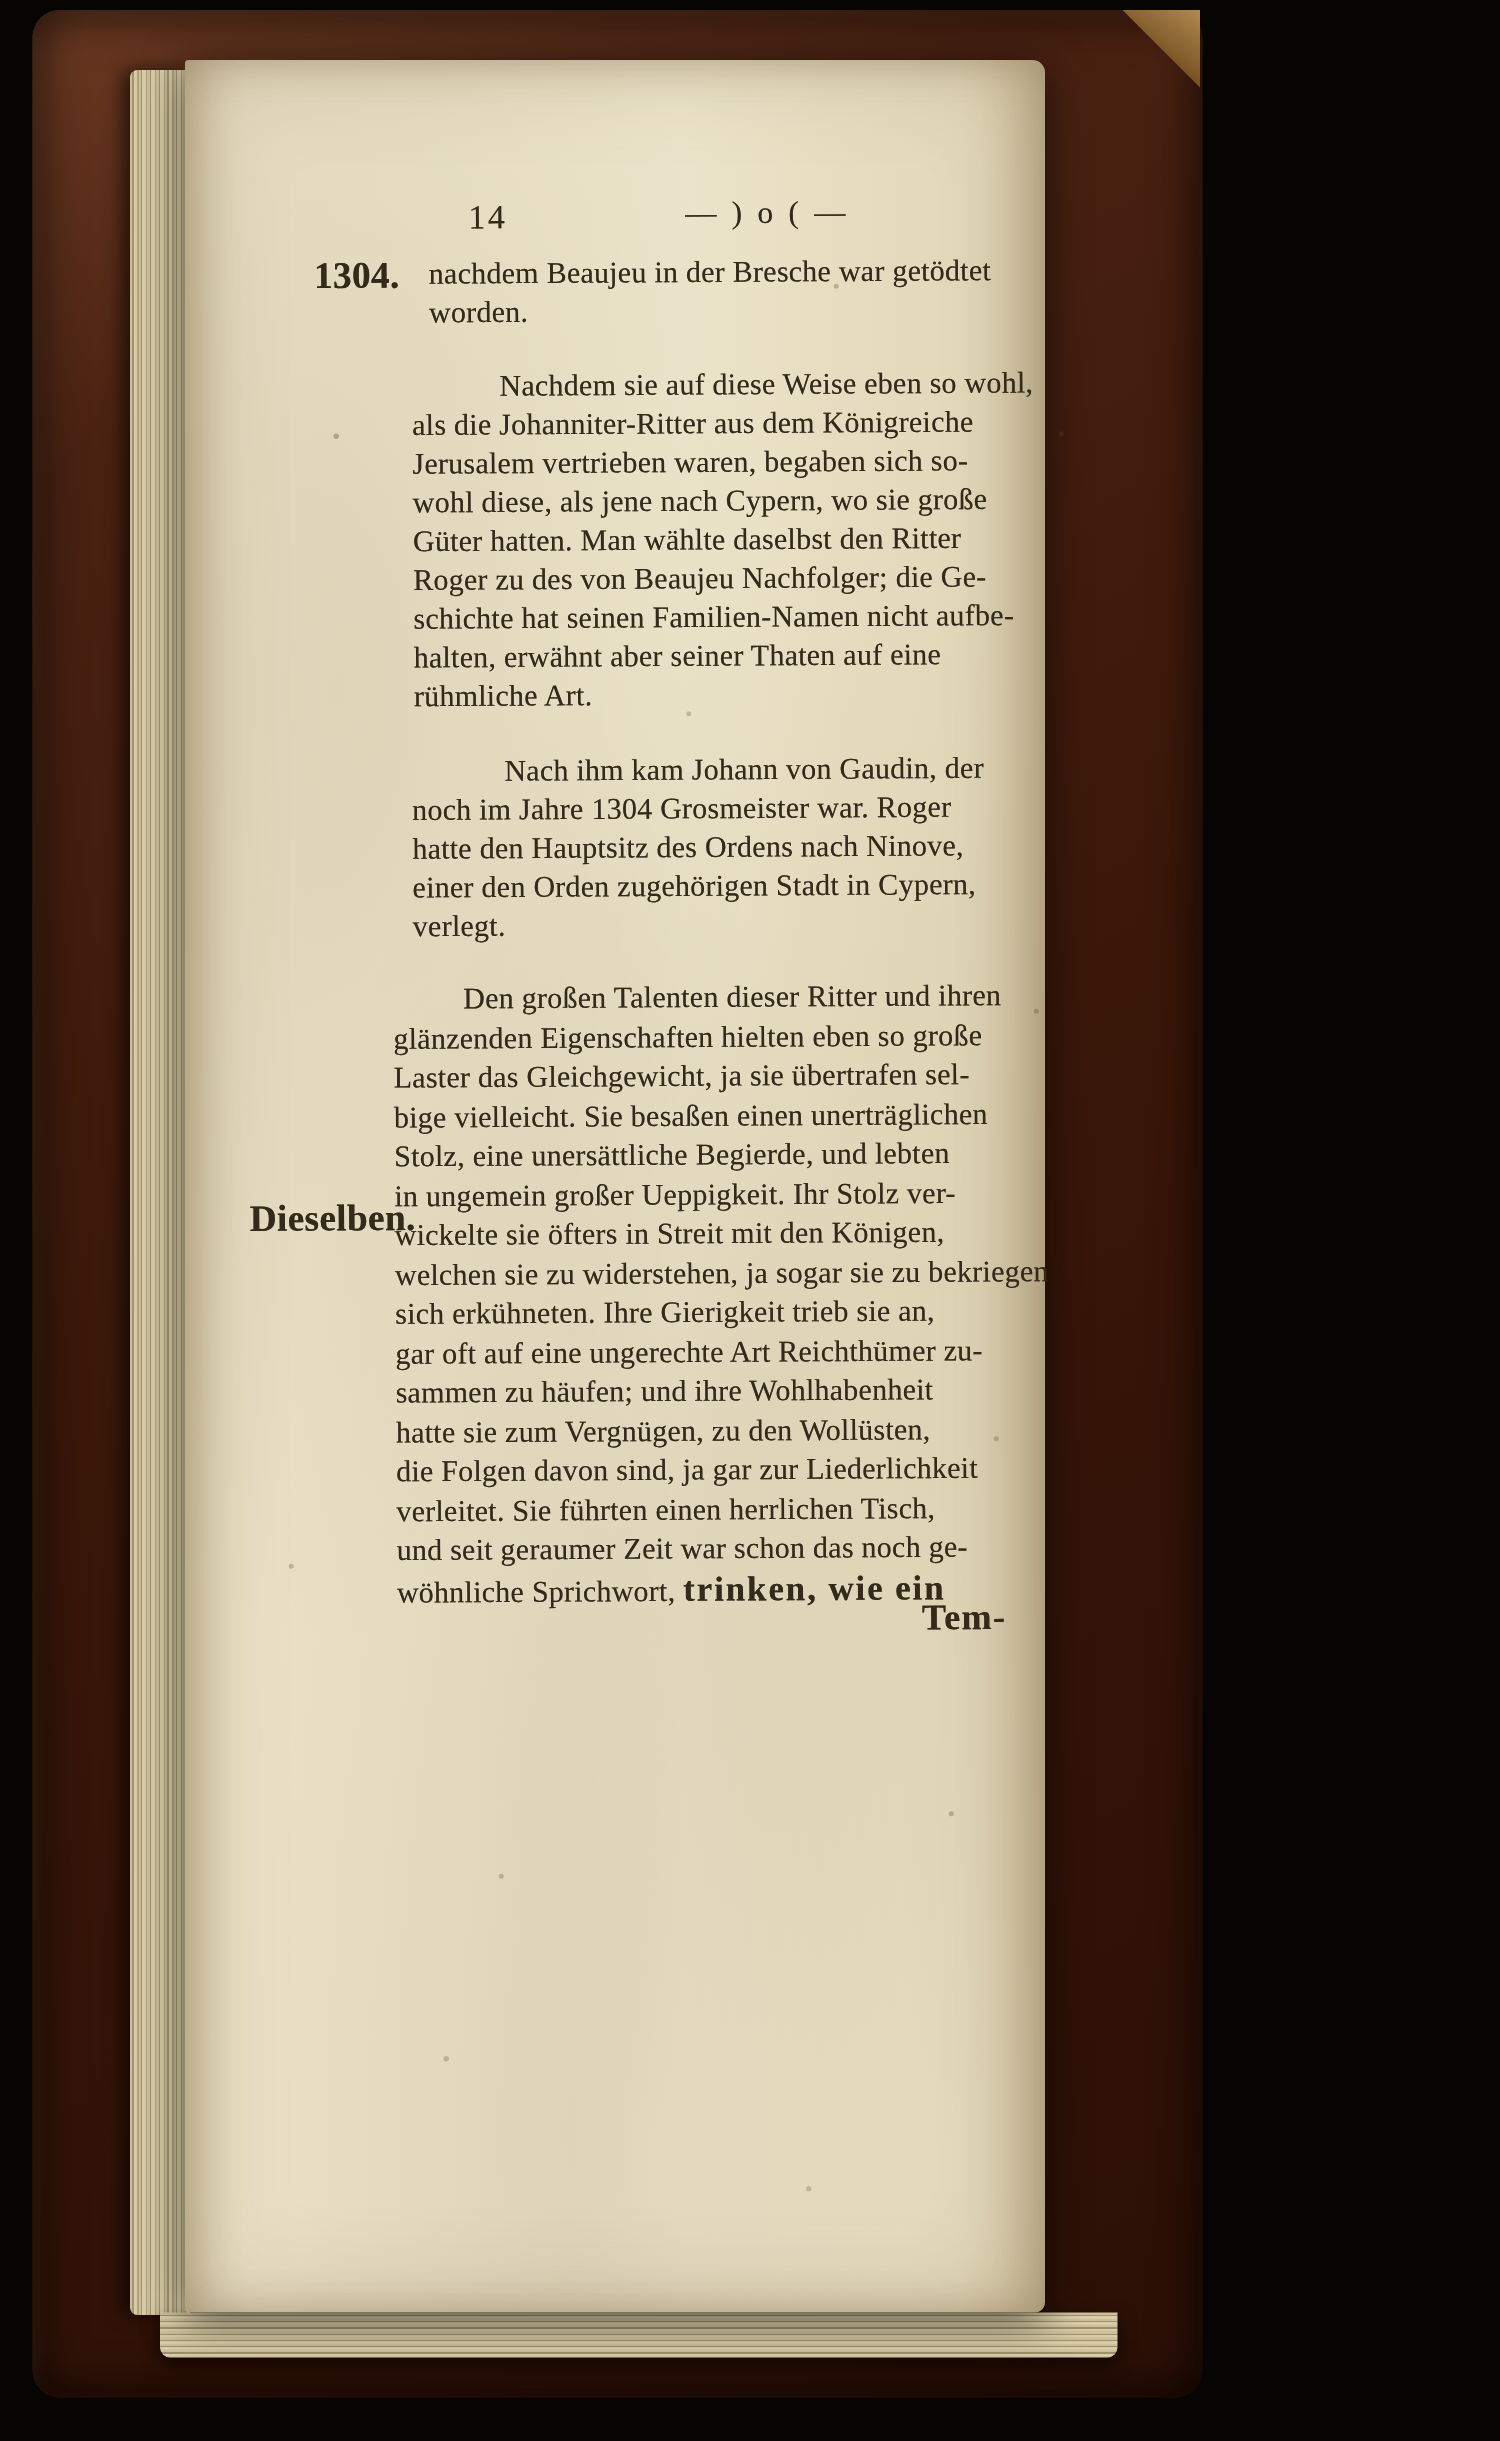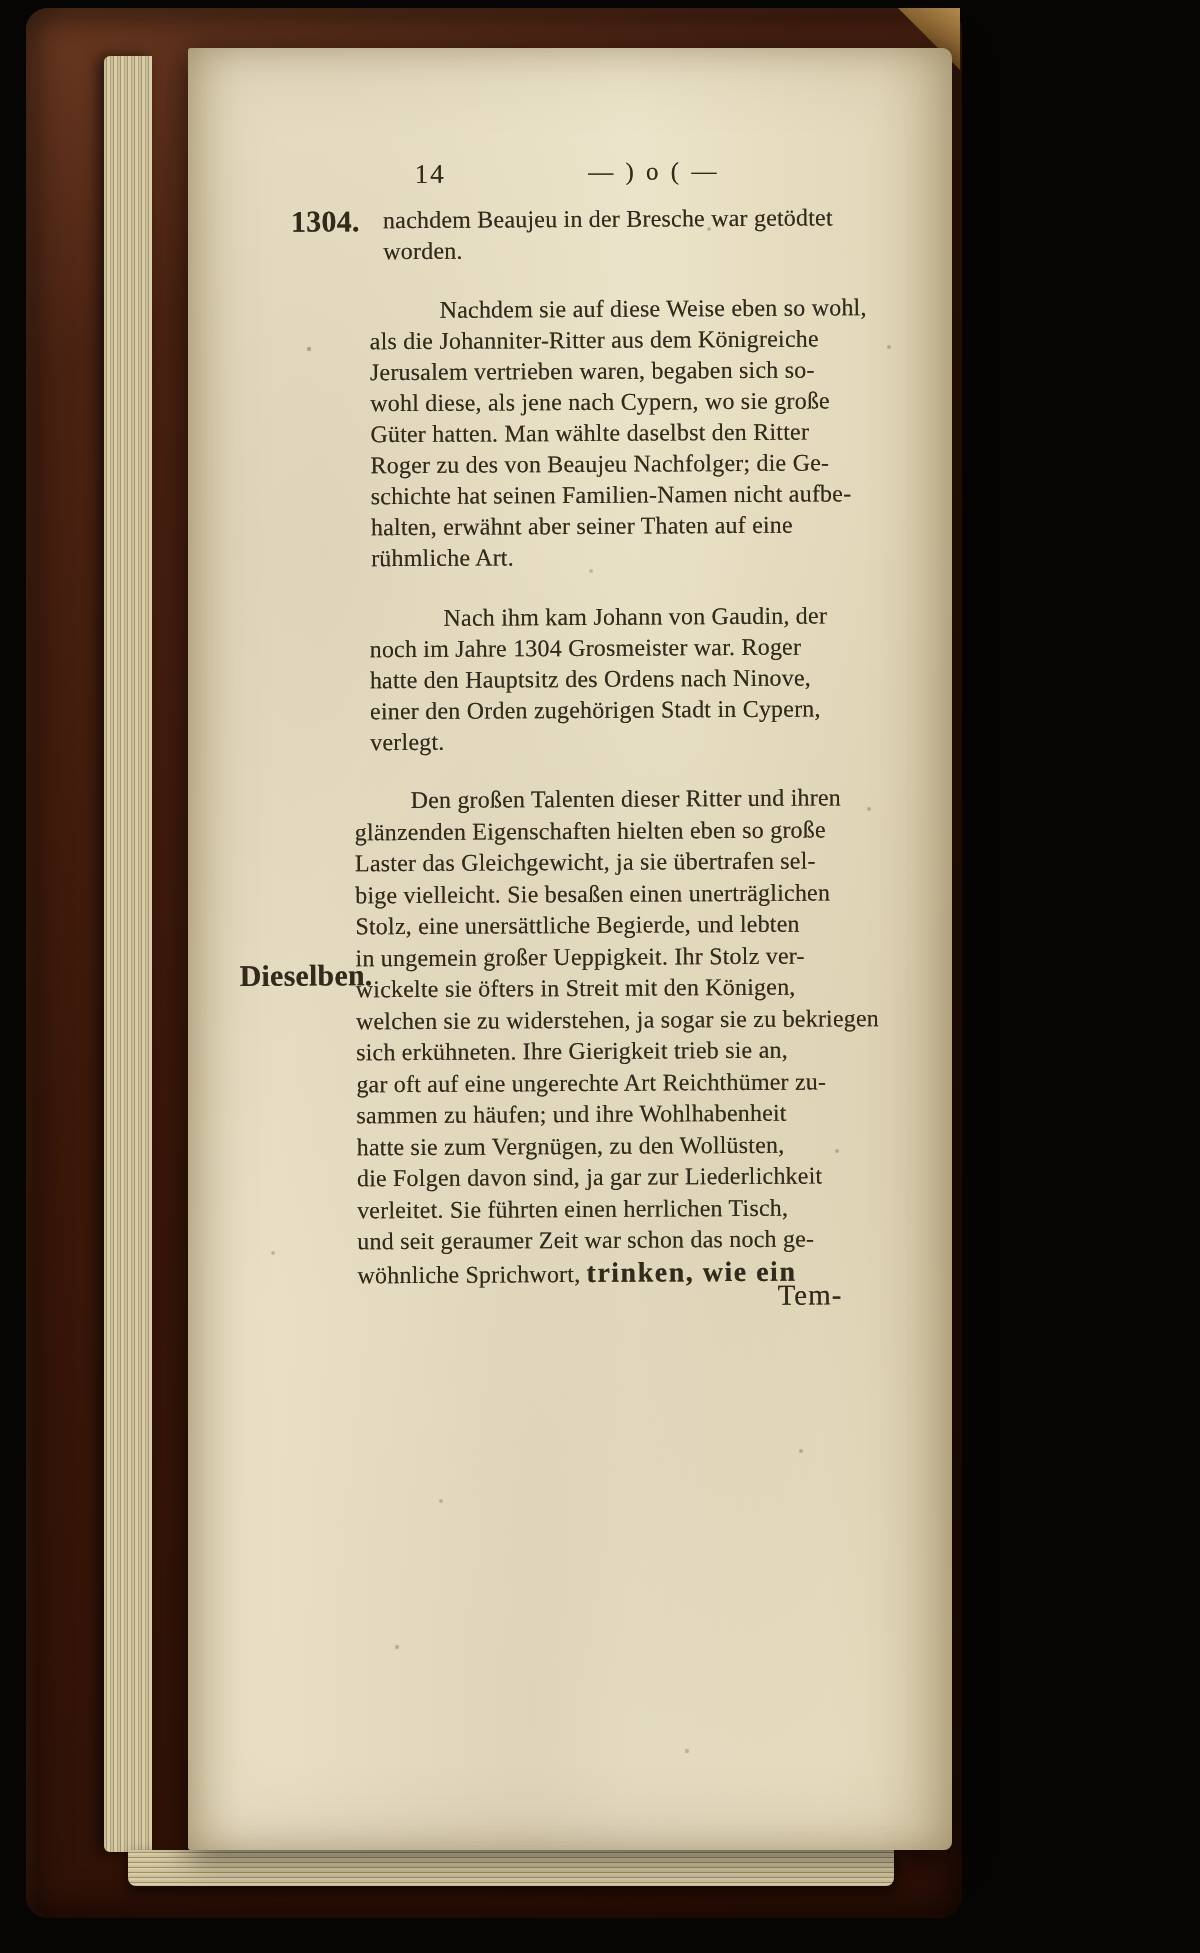--- a/index.html
+++ b/index.html
@@ -33,34 +33,33 @@
   }
   .stack-bottom{
     position:absolute;left:128px;top:1850px;width:766px;height:36px;
     border-radius:0 0 8px 8px;
     background:repeating-linear-gradient(180deg,#cdc19b 0 2px,#9f906a 2px 3px,#d8cda8 3px 5px);
     box-shadow:0 6px 14px rgba(0,0,0,.6);
   }
 
   
   .page{
-    position:absolute;left:148px;top:48px;width:764px;height:1802px;
+    position:absolute;left:148px;top:48px;width:688px;height:1802px;
     background:
       radial-gradient(ellipse at 18% 28%, rgba(120,100,60,.10), transparent 42%),
       radial-gradient(ellipse at 72% 58%, rgba(120,100,60,.07), transparent 46%),
       radial-gradient(ellipse at 45% 92%, rgba(100,80,50,.10), transparent 50%),
       linear-gradient(90deg,#d9cfae 0%,#e9e0c6 7%,#ece4ca 58%,#e2d8ba 90%,#d3c7a5 100%);
     background-color:var(--paper,#e9dfc3);
     border-radius:3px 10px 8px 3px;
     box-shadow:
       0 6px 34px rgba(0,0,0,.6),
       inset 0 0 80px rgba(110,85,50,.25),
       inset -16px 0 34px rgba(110,85,50,.22),
       inset 10px 0 24px rgba(120,95,60,.18);
-    margin-left: 40px;
   }
   .specks{
     position:absolute;left:0;top:0;width:2px;height:2px;border-radius:50%;
     box-shadow:
       120px 300px 0 1.2px rgba(90,70,45,.35),
       520px 180px 0 1.0px rgba(90,70,45,.30),
       300px 905px 0 1.1px rgba(90,70,45,.30),
       612px 1402px 0 1.0px rgba(90,70,45,.32),
       208px 1598px 0 1.2px rgba(90,70,45,.28),
       680px 760px 0 1.0px rgba(90,70,45,.30),
@@ -87,21 +86,21 @@
   .note-1304{left:102px;top:158px;}
   .note-section{left:42px;top:730px;width:150px;text-indent:50px;}
   .note-dieselben{left:46px;top:912px;}
 
   .para{position:absolute;white-space:pre;font-size:24px;line-height:31px;}
   .para-1304{left:194px;top:156px;}
   .para-1{left:180px;top:246px;text-indent:70px;}
   .para-2{left:178px;top:554px;text-indent:74px;}
   .para-3{left:162px;top:736px;text-indent:56px;line-height:31.5px;}
   .emphasis{font-weight:bold;font-size:28px;letter-spacing:1.5px;}
-  .catchword{position:absolute;left:582px;top:1232px;font-weight:normal;font-size:29px;letter-spacing:1px;}
+  .catchword{position:absolute;left:582px;top:1232px;font-weight:bold;font-size:29px;letter-spacing:1px;}
 </style>
 </head>
 <body>
 
 <div class="scene">
   <div class="cover"></div>
   <div class="cover-corner"></div>
   <div class="stack-left"></div>
   <div class="stack-bottom"></div>
 

